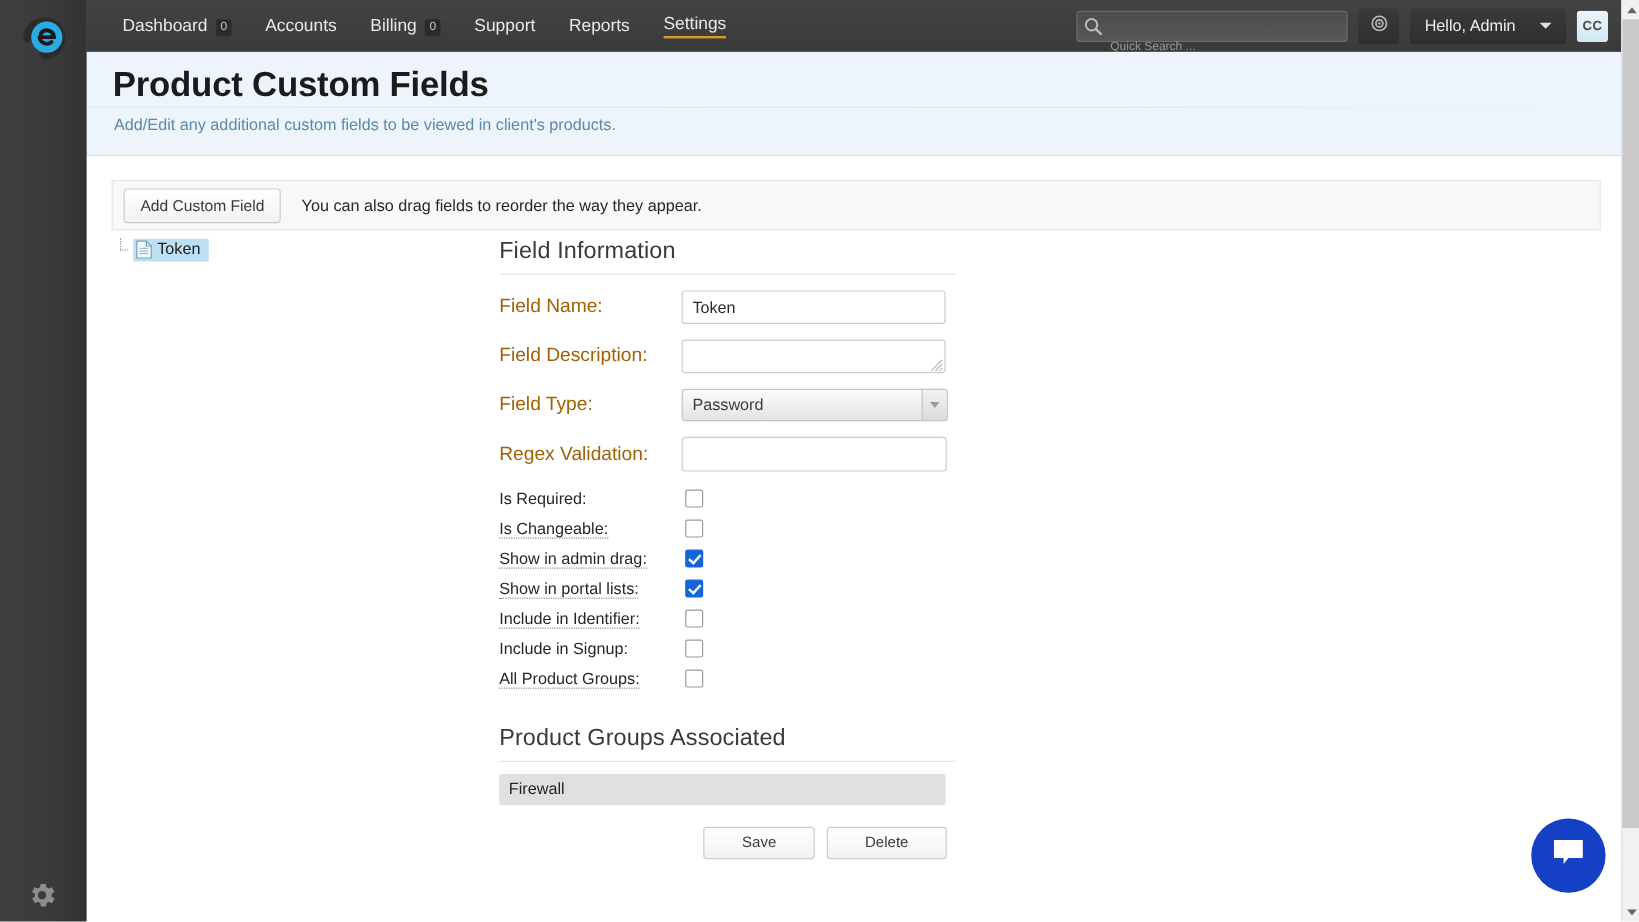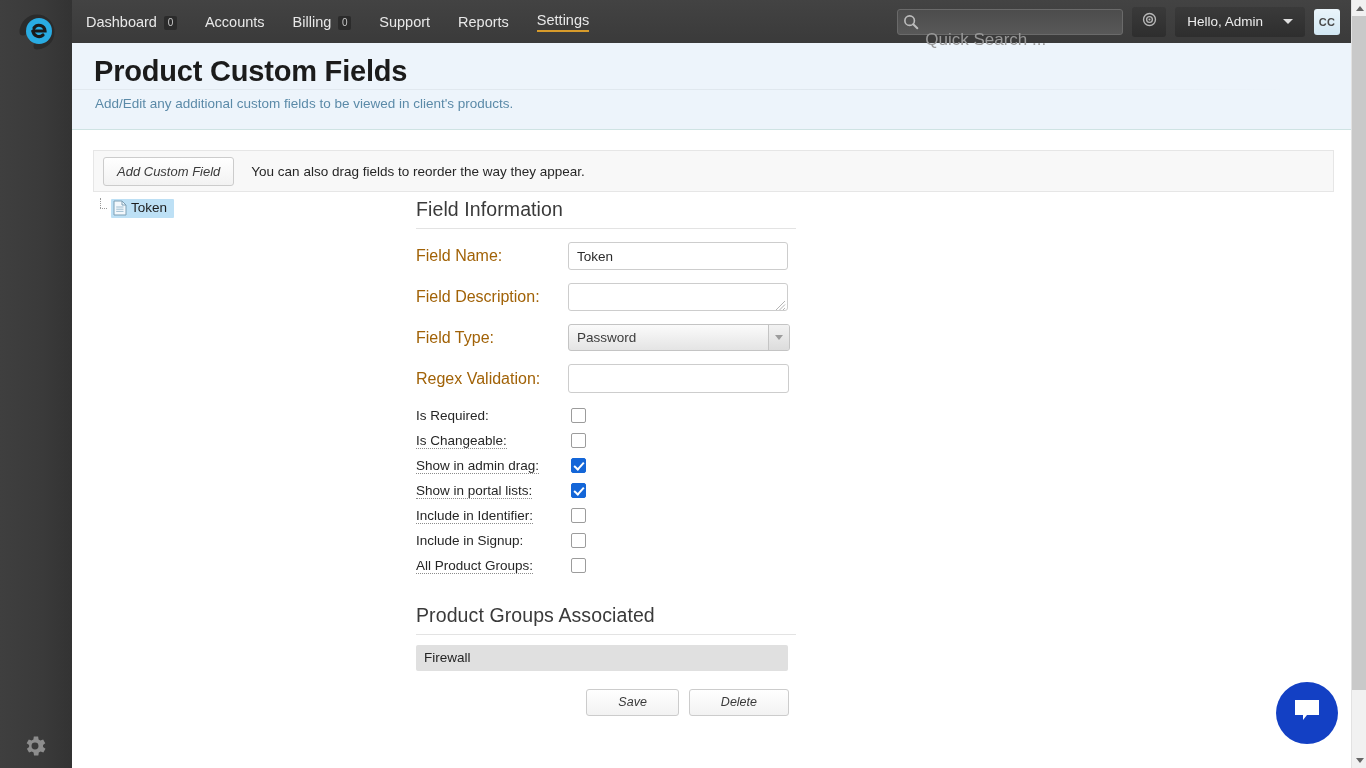--- a/index.html
+++ b/index.html
@@ -44,21 +44,21 @@
   .topnav {
     position: absolute;
     left: 72px; top: 0;
     width: 1294px; height: 43px;
     background: #3c3c3c;
     background-image: linear-gradient(to bottom, #434343 0%, #3a3a3a 100%);
     z-index: 20;
   }
   .nav-items {
     position: absolute;
-    left: 0; top: 0;
+    left: 16px; top: 0;
     height: 43px;
     display: flex;
     align-items: flex-end;
   }
   .nav-item {
     position: relative;
     display: flex;
     align-items: center;
     gap: 7px;
     padding: 0 14px;
@@ -102,21 +102,21 @@
     background-image: linear-gradient(to bottom, #4c4c4c 0%, #585858 100%);
     border: 1px solid #6a6a6a;
     border-radius: 3px;
     display: flex;
     align-items: center;
     padding-left: 4px;
   }
   .search-icon { width: 18px; height: 18px; flex: 0 0 18px; opacity: .85; }
   .search-input {
     border: 0; outline: none; background: transparent;
-    color: #d9d9d9; font-size: 17px;
+    color: #d9d9d9; font-size: 10px;
     font-family: "Liberation Sans", sans-serif;
     width: 190px; height: 22px; padding-left: 5px; margin-top: 36px;
   }
   .search-input::placeholder { color: #989898; }
 
   .icon-btn {
     width: 34px; height: 30px;
     background: #333333;
     background-image: linear-gradient(to bottom, #3a3a3a, #2e2e2e);
     border-radius: 3px;
@@ -204,21 +204,20 @@
     background: #fcfcfc;
     background-image: linear-gradient(to bottom, #ffffff, #f2f2f2);
     border: 1px solid #cccccc;
     border-radius: 3px;
     font-size: 13px;
     color: #3a3a3a;
     padding: 7px 13px;
     cursor: pointer;
     font-family: "Liberation Sans", sans-serif;
     line-height: 1;
-    font-style: italic;
   }
   .toolbar-hint {
     margin-left: 17px;
     font-size: 13.5px;
     color: #262626;
   }
 
   
   .field-tree {
     position: absolute;

